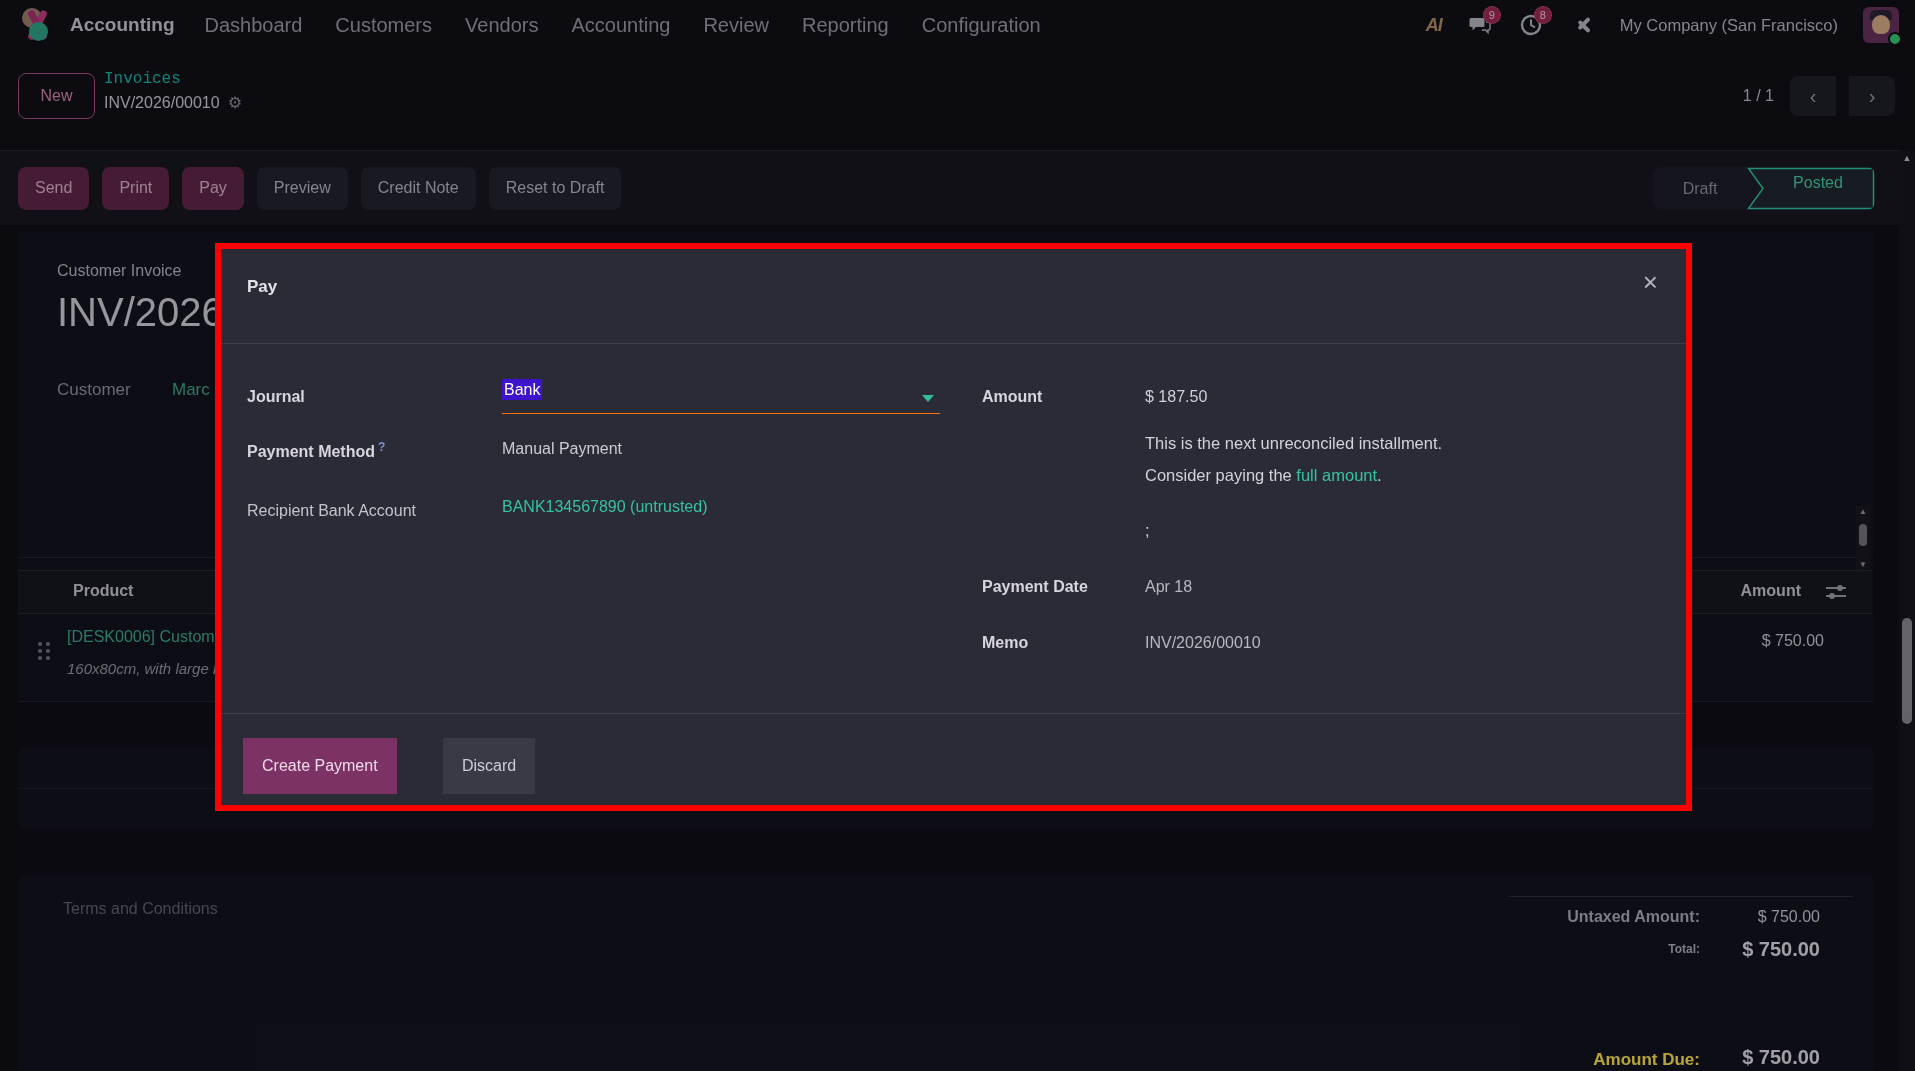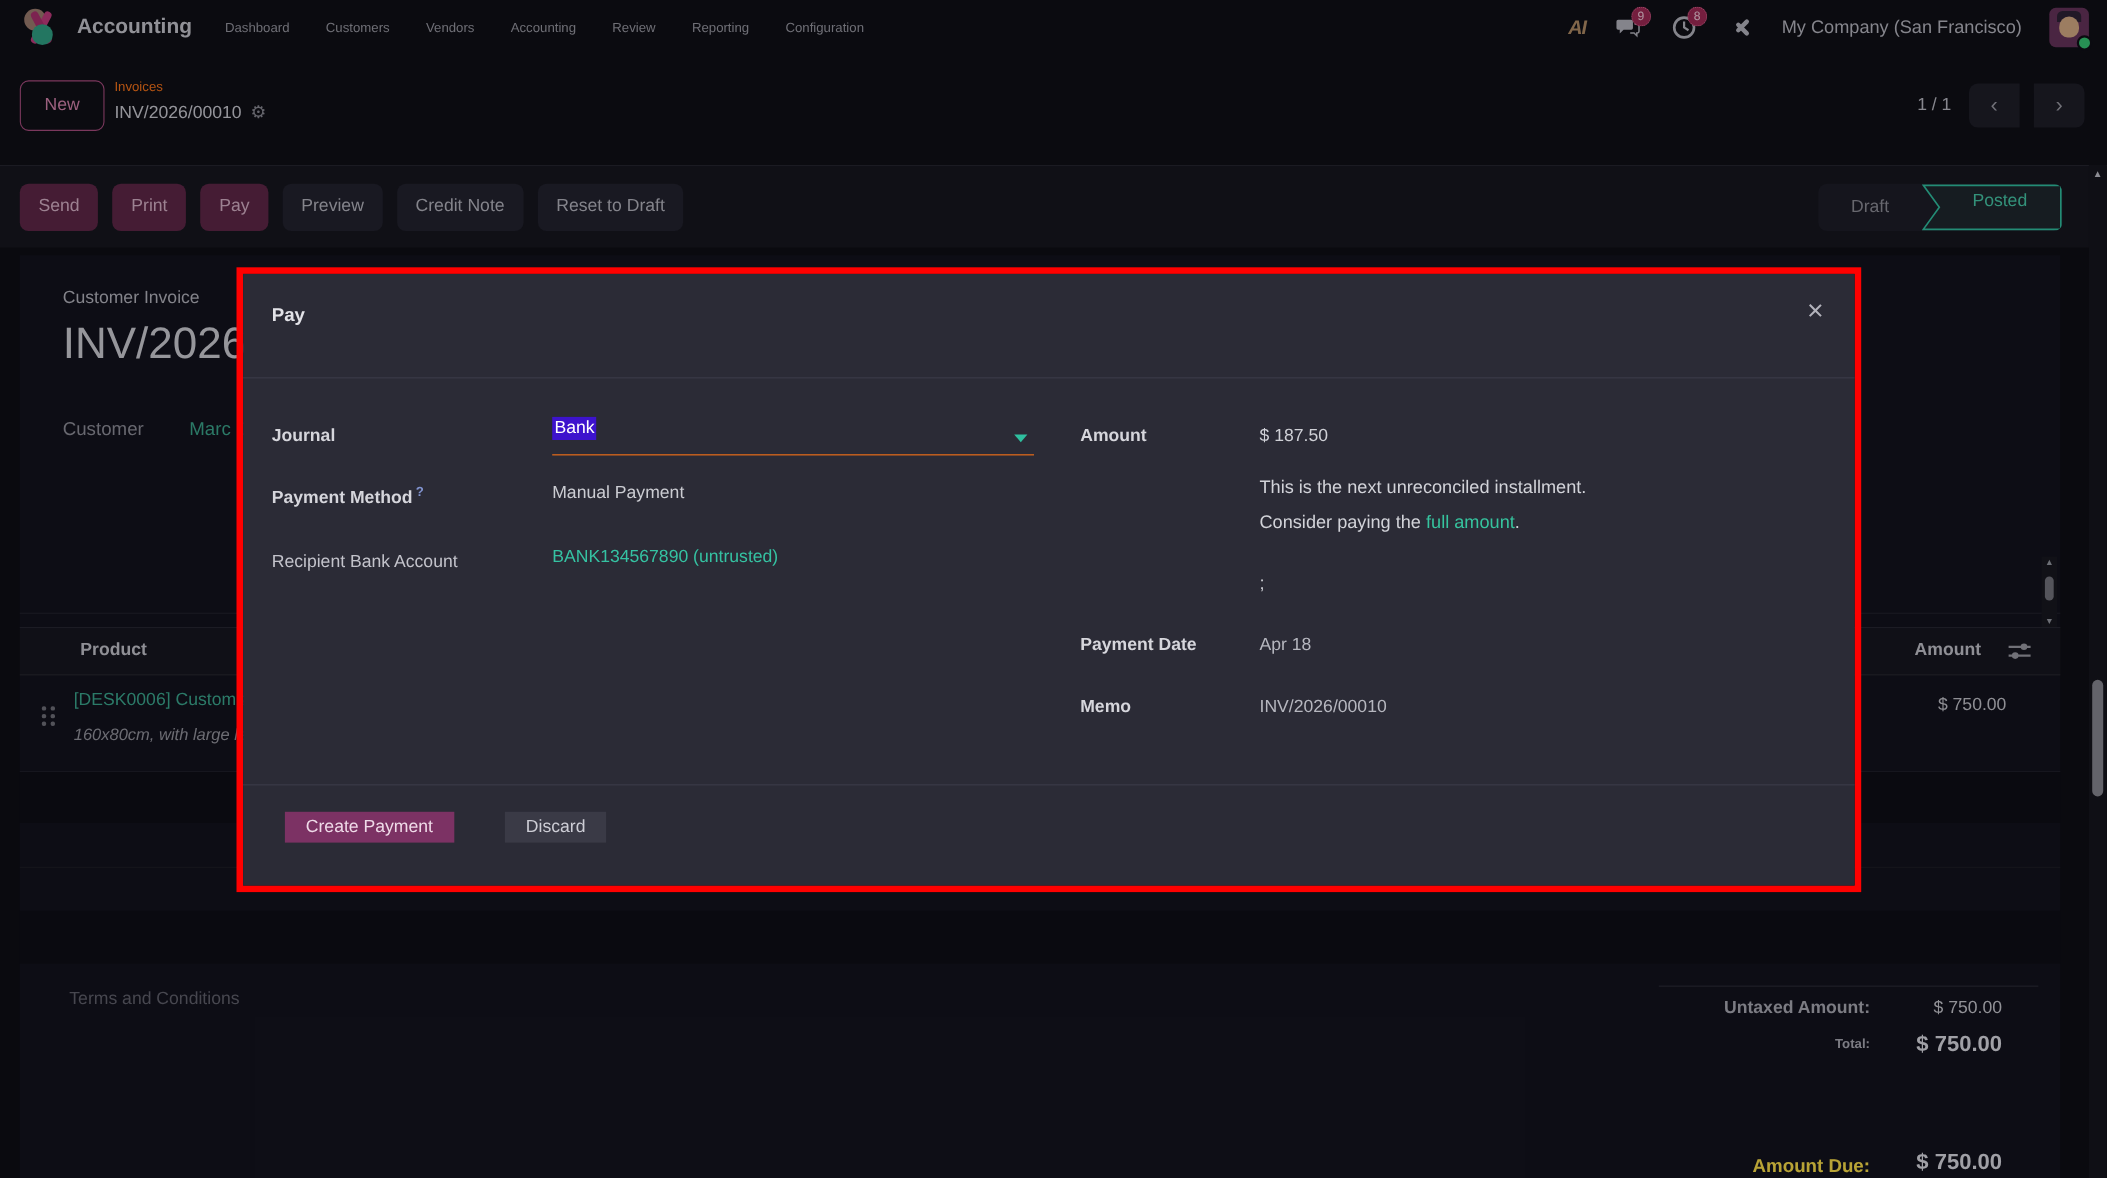--- a/index.html
+++ b/index.html
@@ -10,41 +10,41 @@
   .topbar { position:absolute; left:0; top:0; width:1915px; height:50px;
     background:#0d0d13; display:flex; align-items:center; z-index:1; }
   .logo { position:relative; width:36px; height:36px; margin-left:20px; flex:none; }
   .logo .c1 { position:absolute; left:2px; top:1px; width:20px; height:20px; border-radius:50%; background:#9b7c6c; }
   .logo .c2 { position:absolute; left:9px; top:15px; width:19px; height:19px; border-radius:50%; background:#2ea183; }
   .logo .x1,.logo .x2 { position:absolute; left:14px; top:2px; width:7px; height:32px; border-radius:4px; background:#c13a7c; }
   .logo .x1 { transform:rotate(28deg); }
   .logo .x2 { transform:rotate(-28deg); background:#a92e6b; }
   .brand { font-size:19px; font-weight:700; color:#c7c7cd; margin:0 30px 0 14px; }
   .navitems { display:flex; gap:33px; }
-  .navitem { font-size:12px; color:#97979f; cursor:pointer; }
+  .navitem { font-size:20px; color:#97979f; cursor:pointer; }
   .systray { margin-left:auto; display:flex; align-items:center; gap:25px; padding-right:16px; }
   .ai-mark { font-size:18px; font-weight:700; color:#b08b63; font-style:italic; letter-spacing:-1px; }
   .tray-ico { position:relative; width:26px; height:24px; display:flex; align-items:center; justify-content:center; }
   .badge { position:absolute; top:-7px; right:-8px; width:18px; height:18px; border-radius:50%;
     background:#9e2752; border:1px dotted #d4688f; color:#f2cbd9; font-size:11px;
     display:flex; align-items:center; justify-content:center; }
   .company { font-size:16.5px; color:#b6b6be; white-space:nowrap; }
   .avatar { position:relative; width:36px; height:36px; border-radius:6px; background:#643158; overflow:visible; flex:none; }
   .avatar .hair { position:absolute; left:7px; top:3px; width:22px; height:10px; border-radius:5px 5px 0 0; background:#2c2133; }
   .avatar .face { position:absolute; left:9px; top:8px; width:18px; height:19px; border-radius:50% 50% 42% 42%; background:#d6ab83; }
   .avatar .dot { position:absolute; right:-3px; bottom:-3px; width:14px; height:14px; border-radius:50%;
     background:#34c571; border:2px solid #0d0d13; }
 
   
   .crumbbar { position:absolute; left:0; top:50px; width:1915px; height:100px; background:#0d0d13; z-index:1; }
   .btn-new { position:absolute; left:18px; top:23px; width:77px; height:46px; border:1px solid #a84b7d;
     border-radius:8px; color:#d583ab; font-size:16px; background:transparent;
     display:flex; align-items:center; justify-content:center; cursor:pointer; }
   .crumbs { position:absolute; left:104px; top:18px; line-height:23px; }
-  .crumb-parent { color:#f97316; font-size:12px; cursor:pointer; display:block; }
+  .crumb-parent { color:#14b8a6; font-size:16px; cursor:pointer; display:block;font-family:Liberation Mono, monospace; }
   .crumb-current { color:#cbcbd1; font-size:16px; }
   .gear { color:#8a8a92; font-size:16px; margin-left:8px; cursor:pointer; }
   .pager { position:absolute; right:20px; top:26px; display:flex; align-items:center; gap:12px; }
   .pager-count { font-size:16px; color:#b9b9c1; margin-right:4px; }
   .pager-btn { width:46px; height:40px; background:#1c1c25; color:#9a9aa2; font-size:20px;
     display:flex; align-items:center; justify-content:center; cursor:pointer; }
   .pager-btn.prev { border-radius:8px 0 0 8px; margin-right:1px; }
   .pager-btn.next { border-radius:0 8px 8px 0; }
 
   
@@ -120,22 +120,22 @@
   .m-help { font-size:12px; color:#8193cf; vertical-align:super; margin-left:3px; cursor:pointer; }
   .bank-field { position:absolute; left:281px; top:132px; width:438px; height:33px;
     border-bottom:1px solid #f97316; cursor:text; }
   .bank-field .sel { background:#3d13cd; color:#ffffff; font-size:16px; padding:2px 2px; }
   .caret { position:absolute; right:6px; top:14px; width:0; height:0;
     border-left:6px solid transparent; border-right:6px solid transparent; border-top:7px solid #2fbf9f; cursor:pointer; }
   .m-link { color:#36c39e; cursor:pointer; }
   .m-note { position:absolute; font-size:16.5px; color:#d2d3d9; }
   .m-muted { position:absolute; font-size:16px; color:#b6b7bf; }
   .m-ftr-div { position:absolute; left:0; top:464px; width:1465px; height:1px; background:#3d3d49; }
-  .m-btn { position:absolute; top:489px; height:28px; border:none; border-radius:0;
-    font-size:16px; padding:0 19px; cursor:pointer;margin-left:16px; }
+  .m-btn { position:absolute; top:489px; height:56px; border:none; border-radius:0;
+    font-size:16px; padding:0 19px; cursor:pointer; }
   .m-btn.primary { left:22px; background:#7c3264; color:#efdae8; }
   .m-btn.secondary { left:222px; background:#3a3a46; color:#cdcdd5; }
   svg { display:block; }
 </style>
 </head>
 <body>
 
 <div class="topbar">
   <div class="logo">
     <div class="c1"></div>

